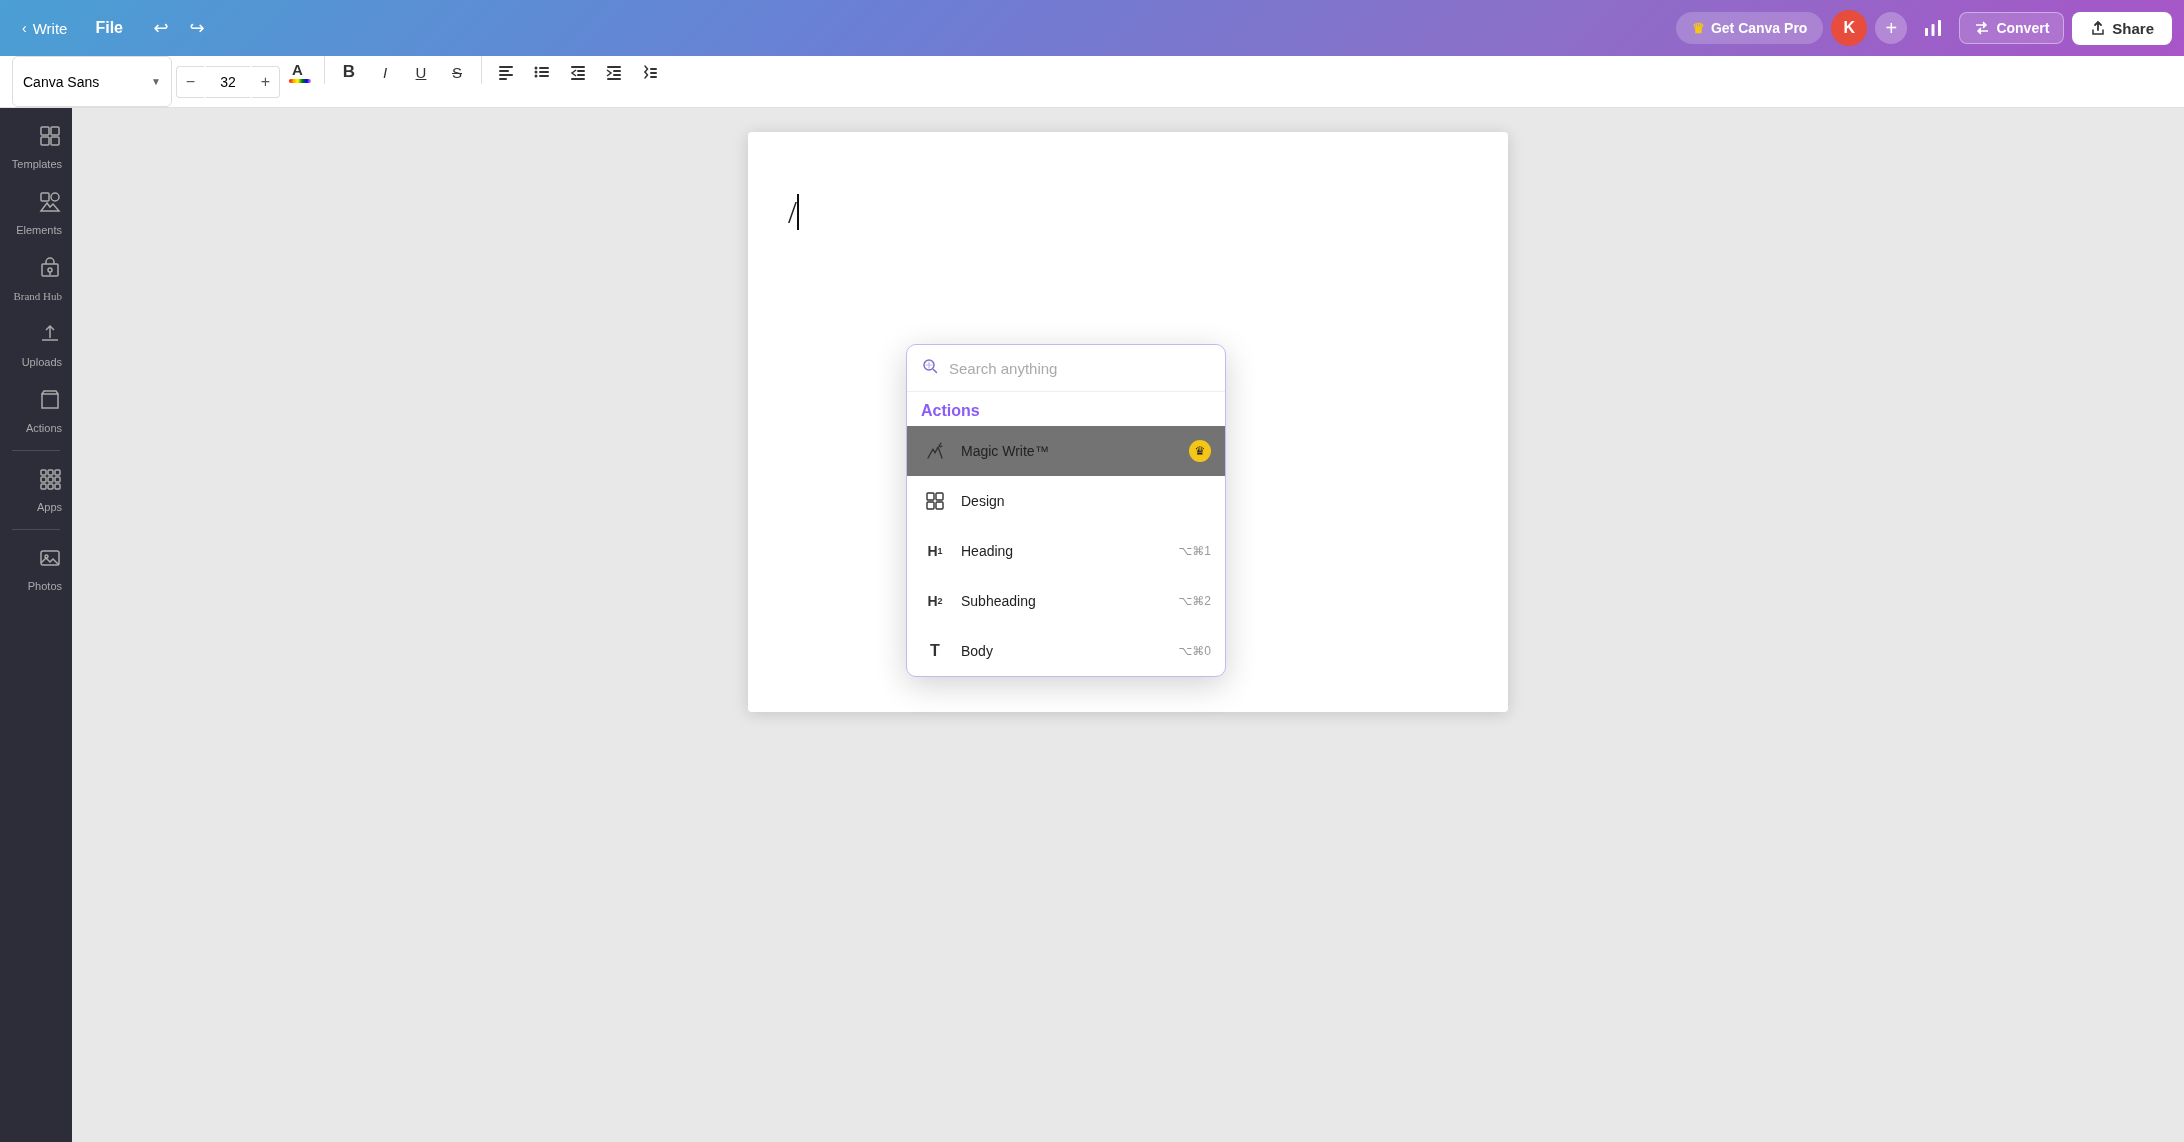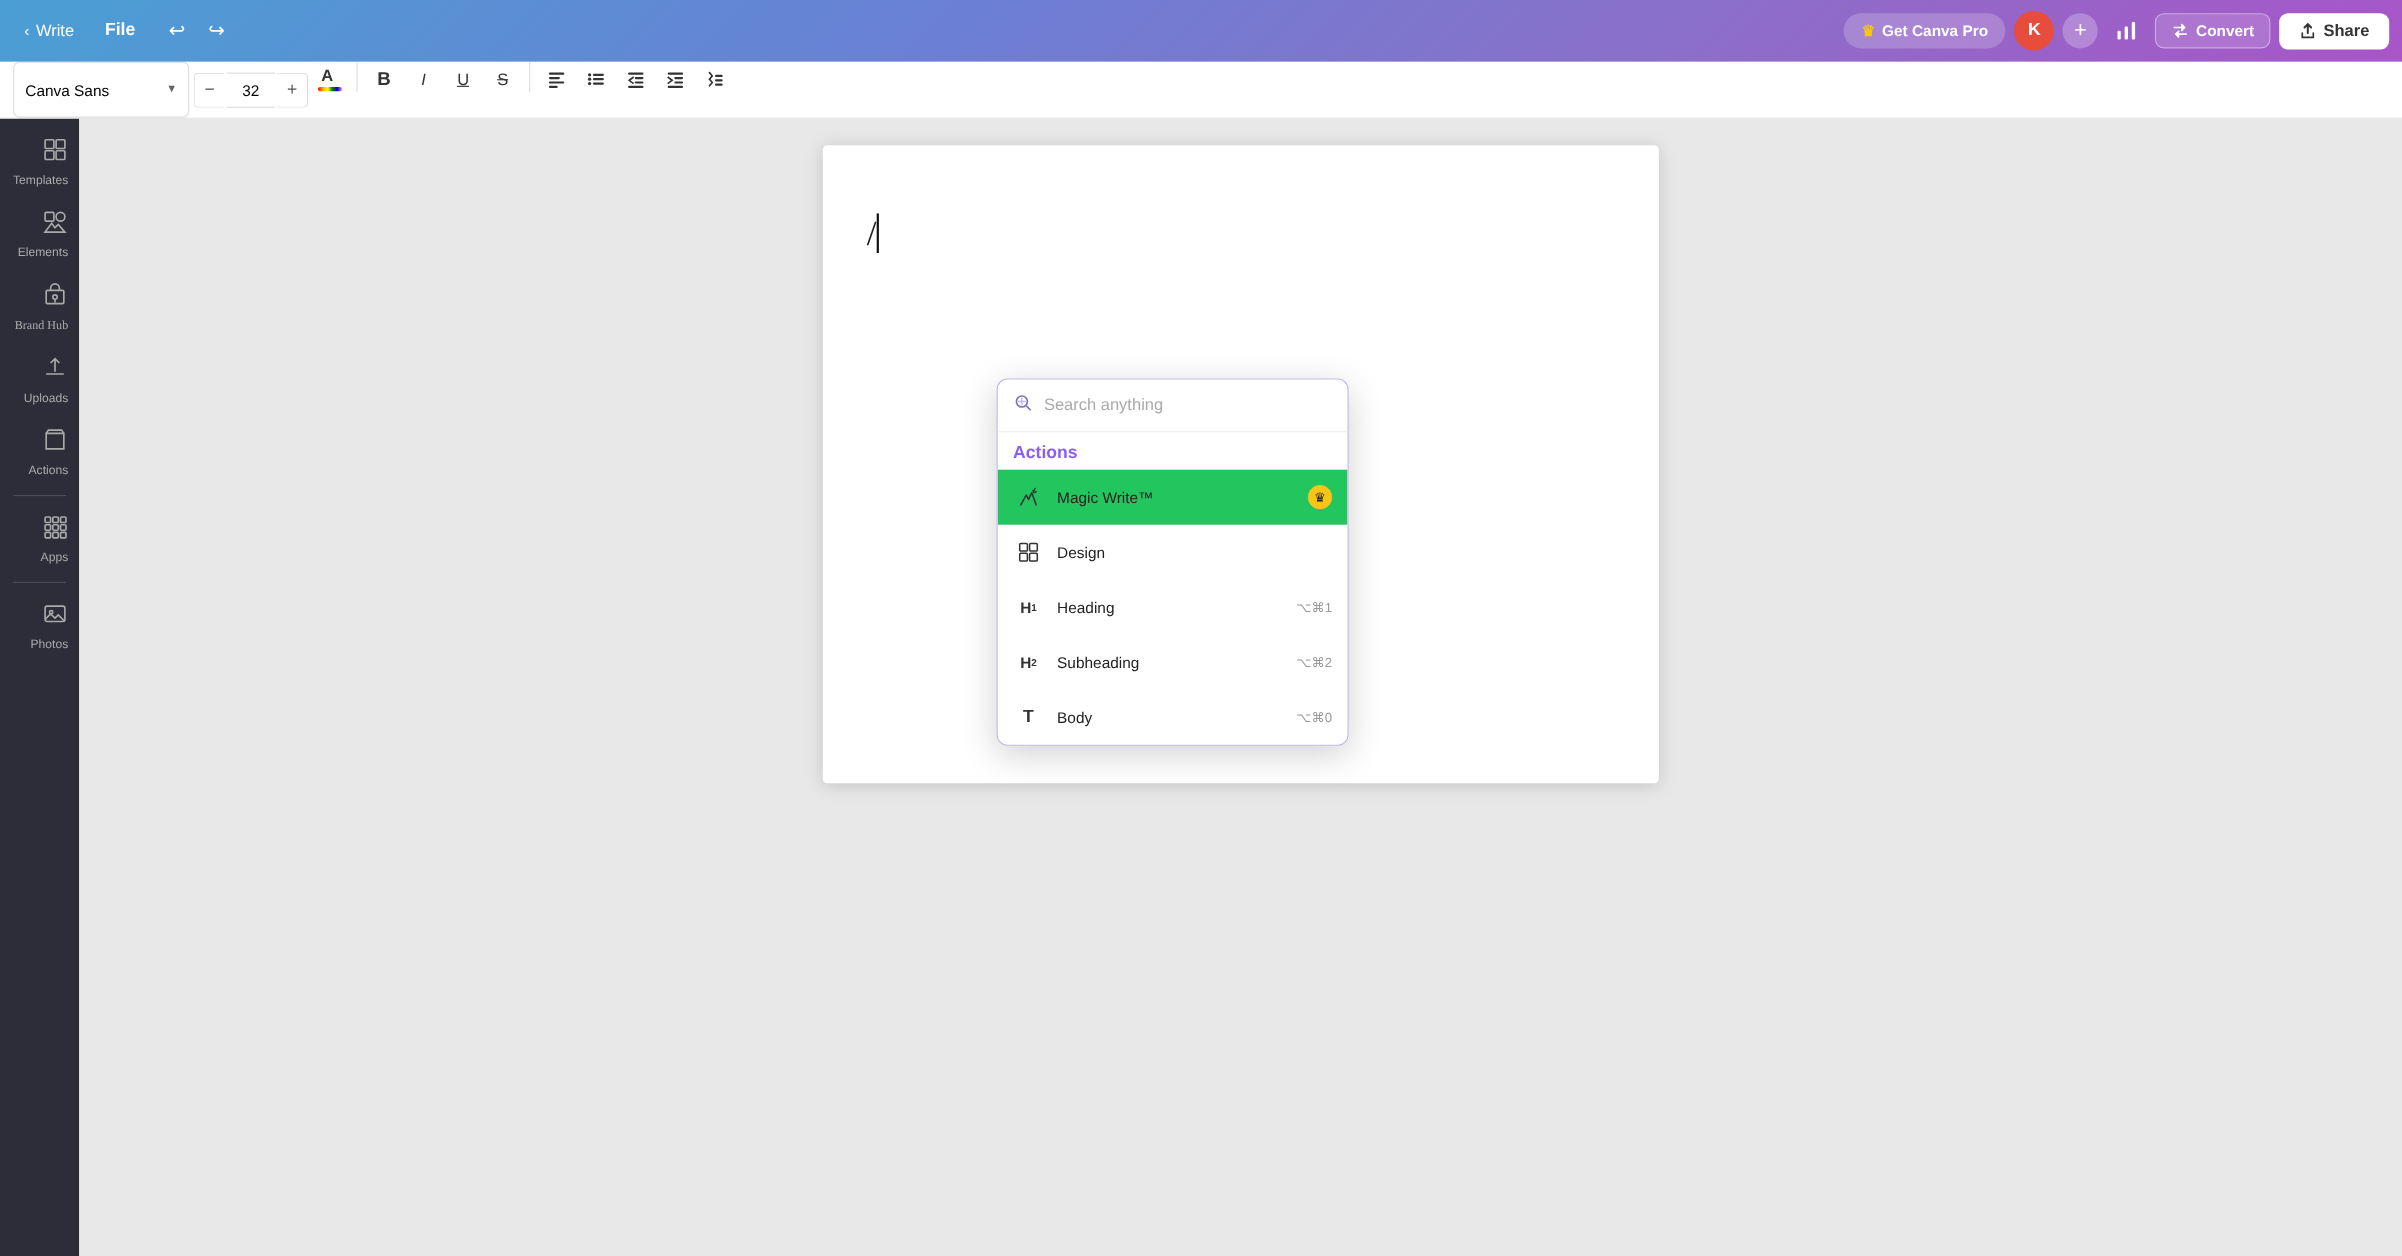--- a/index.html
+++ b/index.html
@@ -214,21 +214,21 @@
     .cmd-section-label {
       font-size: 16px; font-weight: 700; color: #8b5cf6;
       padding: 10px 14px 6px;
       text-transform: none;
     }
     .cmd-item {
       display: flex; align-items: center; gap: 12px;
       padding: 11px 14px; cursor: pointer;
       font-size: 14px; color: #222;
     }
-    .cmd-item.active { background: #22c55e; }
+    .cmd-item.active { background: #737373; }
     .cmd-item-icon {
       width: 28px; height: 28px; display: flex; align-items: center;
       justify-content: center; font-size: 16px; flex-shrink: 0;
     }
     .cmd-item-label { flex: 1; font-size: 14px; }
     .cmd-item-shortcut { font-size: 12px; color: #999; }
     .cmd-item-badge {
       width: 22px; height: 22px; background: #f5c518; border-radius: 50%;
       display: flex; align-items: center; justify-content: center; font-size: 12px;
     }

